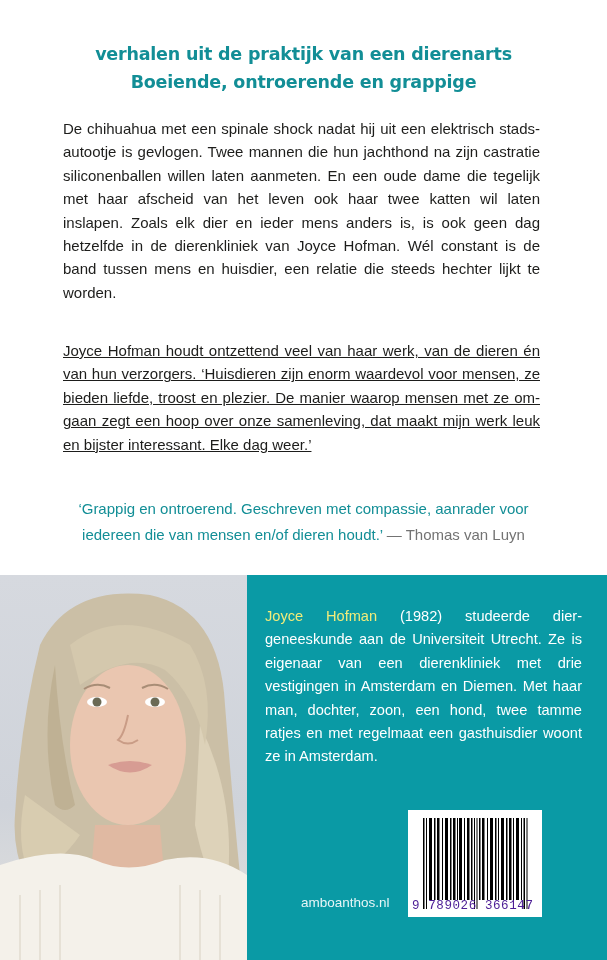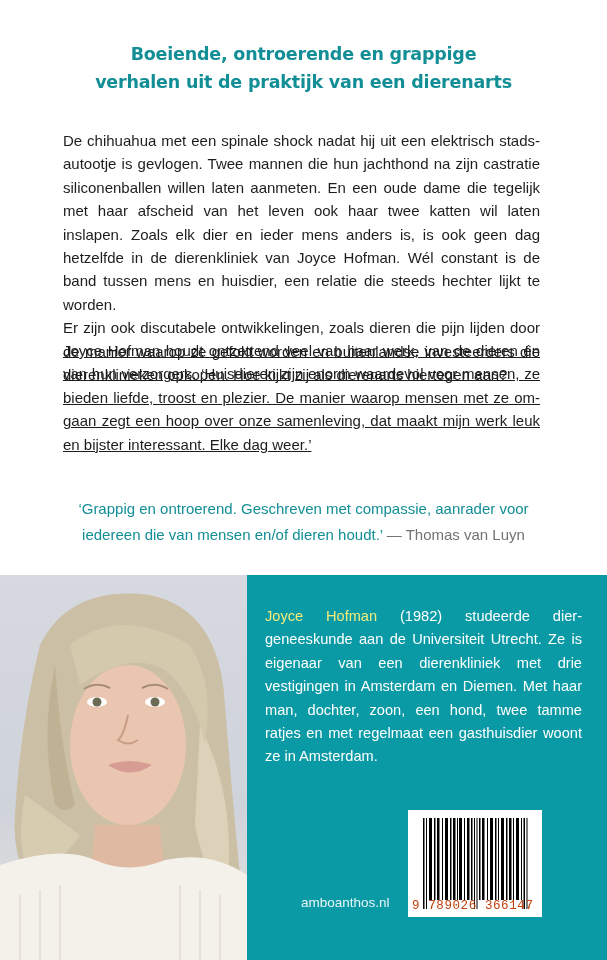--- a/index.html
+++ b/index.html
@@ -1,45 +1,44 @@
 <!DOCTYPE html>
 <html><head>
 <meta charset="utf-8">
 <style>
   html, body { margin:0; padding:0; }
   body { width:607px; height:960px; overflow:hidden; background:#ffffff; position:relative; font-family:"DejaVu Sans", sans-serif; }
   .top { position:absolute; left:0; top:0; width:607px; height:575px; background:#ffffff; }
   .headline { position:absolute; left:0; top:40px; width:607px; text-align:center; color:#128e96; font-family:"DejaVu Sans", sans-serif; font-weight:bold; font-size:17.5px; line-height:28px; letter-spacing:-0.2px; }
   .body-text { position:absolute; left:63px; width:477px; color:#1d1d1b; font-family:"Liberation Sans", sans-serif; font-size:15px; line-height:23.4px; text-align:justify; }
   .body-text p { margin:0; }
-  .p1 { top:129px; }
+  .p1 { top:117px; }
   .p2 { top:339px;text-decoration:underline; }
   .quote { position:absolute; left:0; top:496px; width:607px; text-align:center; font-family:"Liberation Sans", sans-serif; font-weight:normal; font-size:15px; line-height:26px; color:#128e96; }
   .quote .author { color:#737373; }
   .bottom { position:absolute; left:0; top:575px; width:607px; height:490px; background:#0a9aa5; }
   .photo { position:absolute; left:0; top:0; width:247px; height:385px; background:linear-gradient(180deg,#d6d9df 0%,#cfd3da 60%,#e4e2de 100%); overflow:hidden; }
   .bio { position:absolute; left:265px; top:30px; width:317px; color:#ffffff; font-family:"Liberation Sans", sans-serif; font-size:14.6px; line-height:23.4px; text-align:justify; }
   .bio .name { color:#f2ec7a; }
   .website { position:absolute; left:265px; top:320px; color:#e8f6f7; font-family:"Liberation Sans", sans-serif; font-size:13.5px;margin-left:36px; }
   .barcode { position:absolute; left:408px; top:235px; width:134px; height:107px; background:#ffffff; }
   .barcode svg { position:absolute; left:0; top:0; }
-  .isbn { position:absolute; left:4px; bottom:4px; width:126px; font-family:"Liberation Mono", monospace; font-size:12.5px; color:#c2410c; letter-spacing:0.6px; line-height:13px; background:transparent; }
+  .isbn { position:absolute; left:4px; bottom:4px; width:126px; font-family:"Liberation Mono", monospace; font-size:12.5px; color:#4c1d95; letter-spacing:0.6px; line-height:13px; background:transparent; }
 </style>
 </head>
 <body>
 
 <div class="top">
   <div class="headline">
+    <div>verhalen uit de praktijk van een dierenarts</div>
     <div>Boeiende, ontroerende en grappige</div>
-    <div>verhalen uit de praktijk van een dierenarts</div>
   </div>
 
   <div class="body-text p1">
     <p>De chihuahua met een spinale shock nadat hij uit een elektrisch stads-autootje is gevlogen. Twee mannen die hun jachthond na zijn castratie siliconenballen willen laten aanmeten. En een oude dame die tegelijk met haar afscheid van het leven ook haar twee katten wil laten inslapen. Zoals elk dier en ieder mens anders is, is ook geen dag hetzelfde in de dierenkliniek van Joyce Hofman. Wél constant is de band tussen mens en huisdier, een relatie die steeds hechter lijkt te worden.</p>
-    <p>Er zijn ook discutabele ontwikkelingen, zoals dieren die pijn lijden door de manier waarop ze gefokt worden en buitenlandse investeerders die dierenklinieken opkopen. Hoe kijkt zij als dierenarts hiertegen aan?</p>
   </div>
 
   <div class="body-text p2">
     <p>Joyce Hofman houdt ontzettend veel van haar werk, van de dieren én van hun verzorgers. ‘Huisdieren zijn enorm waardevol voor mensen, ze bieden liefde, troost en plezier. De manier waarop mensen met ze om-gaan zegt een hoop over onze samenleving, dat maakt mijn werk leuk en bijster interessant. Elke dag weer.’</p>
   </div>
 
   <div class="quote">
     <div>‘Grappig en ontroerend. Geschreven met compassie, aanrader voor</div>
     <div><span>iedereen die van mensen en/of dieren houdt.’</span><span class="author"> — Thomas van Luyn</span></div>
   </div>

